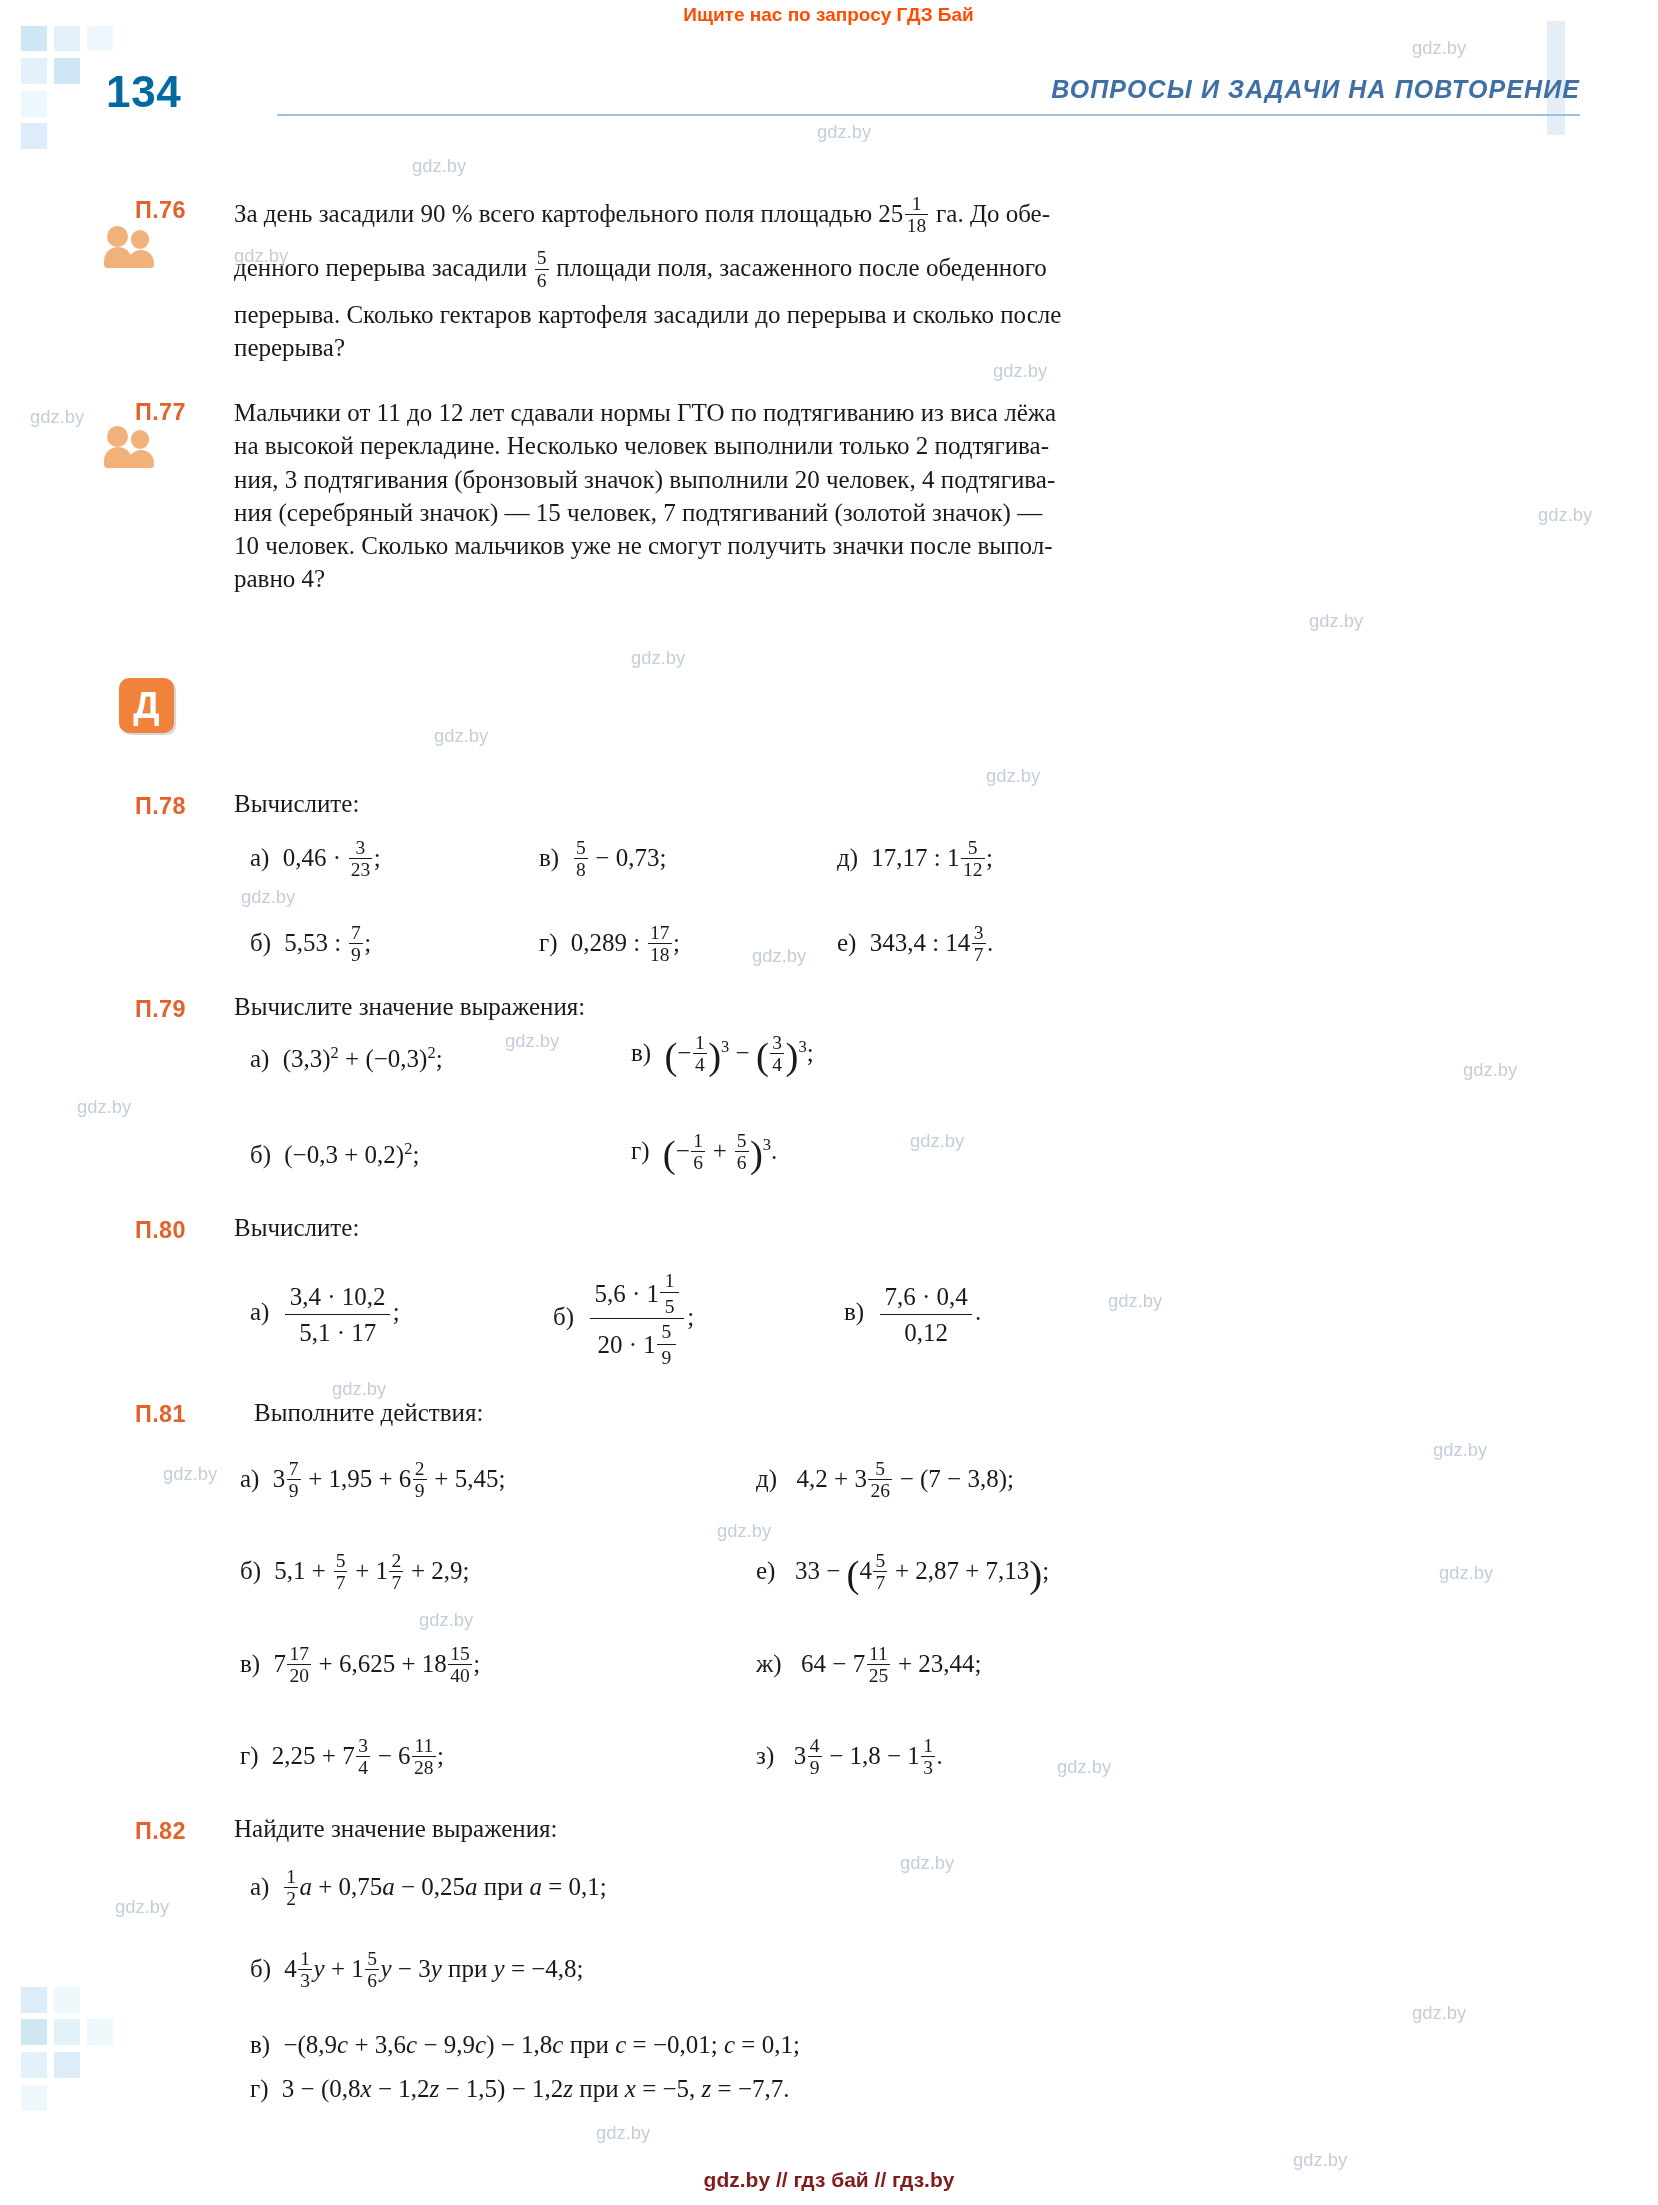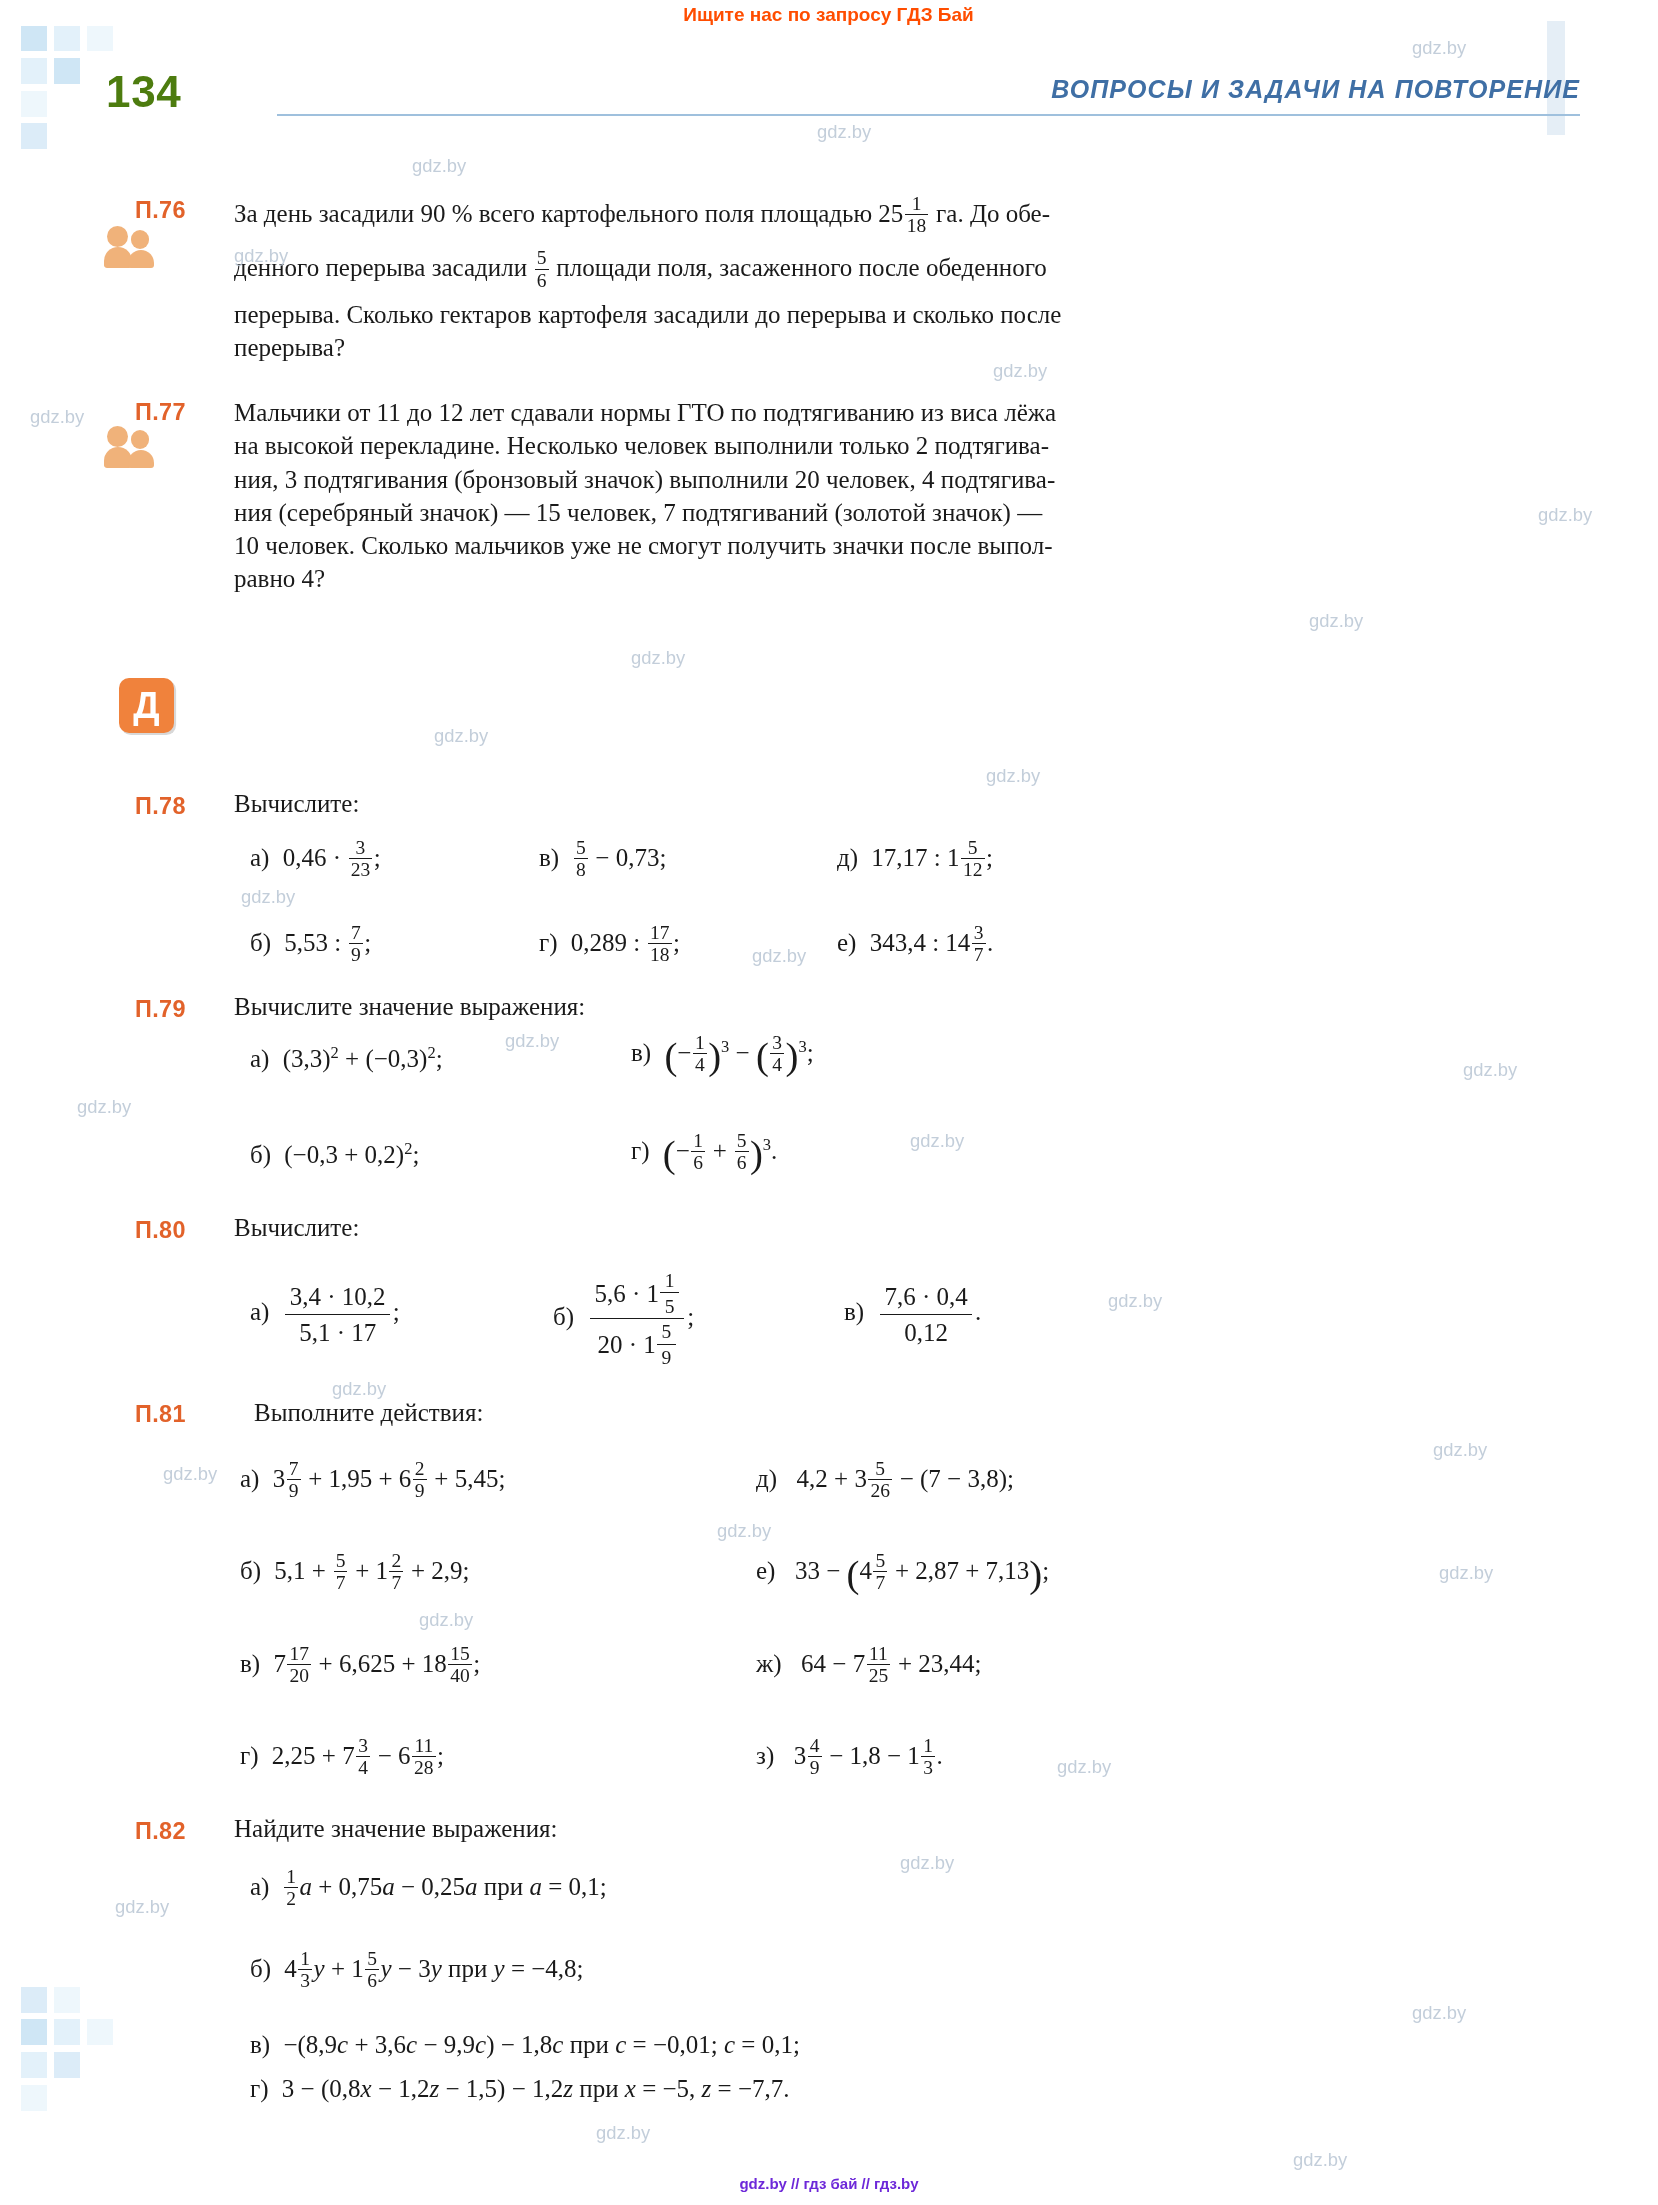--- a/index.html
+++ b/index.html
@@ -44,40 +44,40 @@
     font-weight: bold;
     color: #ff4d00;
   }
   .bottom-banner {
     position: absolute;
     bottom: 12.8px;
     left: 0;
     width: 1658px;
     text-align: center;
     font-family: "Liberation Sans", sans-serif;
-    font-size: 15px;
-    font-weight: bold;
-    color: #6d28d9;
+    font-size: 21px;
+    font-weight: bold;
+    color: #7f1d1d;
   }
 
   
   .sq {
     position: absolute;
     background: #cfe6f5;
   }
 
   
   .page-number {
     position: absolute;
     left: 106px;
     top: 67px;
     font-family: "Liberation Sans", sans-serif;
     font-size: 44px;
     font-weight: bold;
-    color: #4d7c0f;
+    color: #0369a1;
     letter-spacing: 0.7px;
   }
   .header-title {
     position: absolute;
     right: 78px;
     top: 75px;
     font-family: "Liberation Sans", sans-serif;
     font-style: italic;
     font-weight: bold;
     font-size: 25px;

